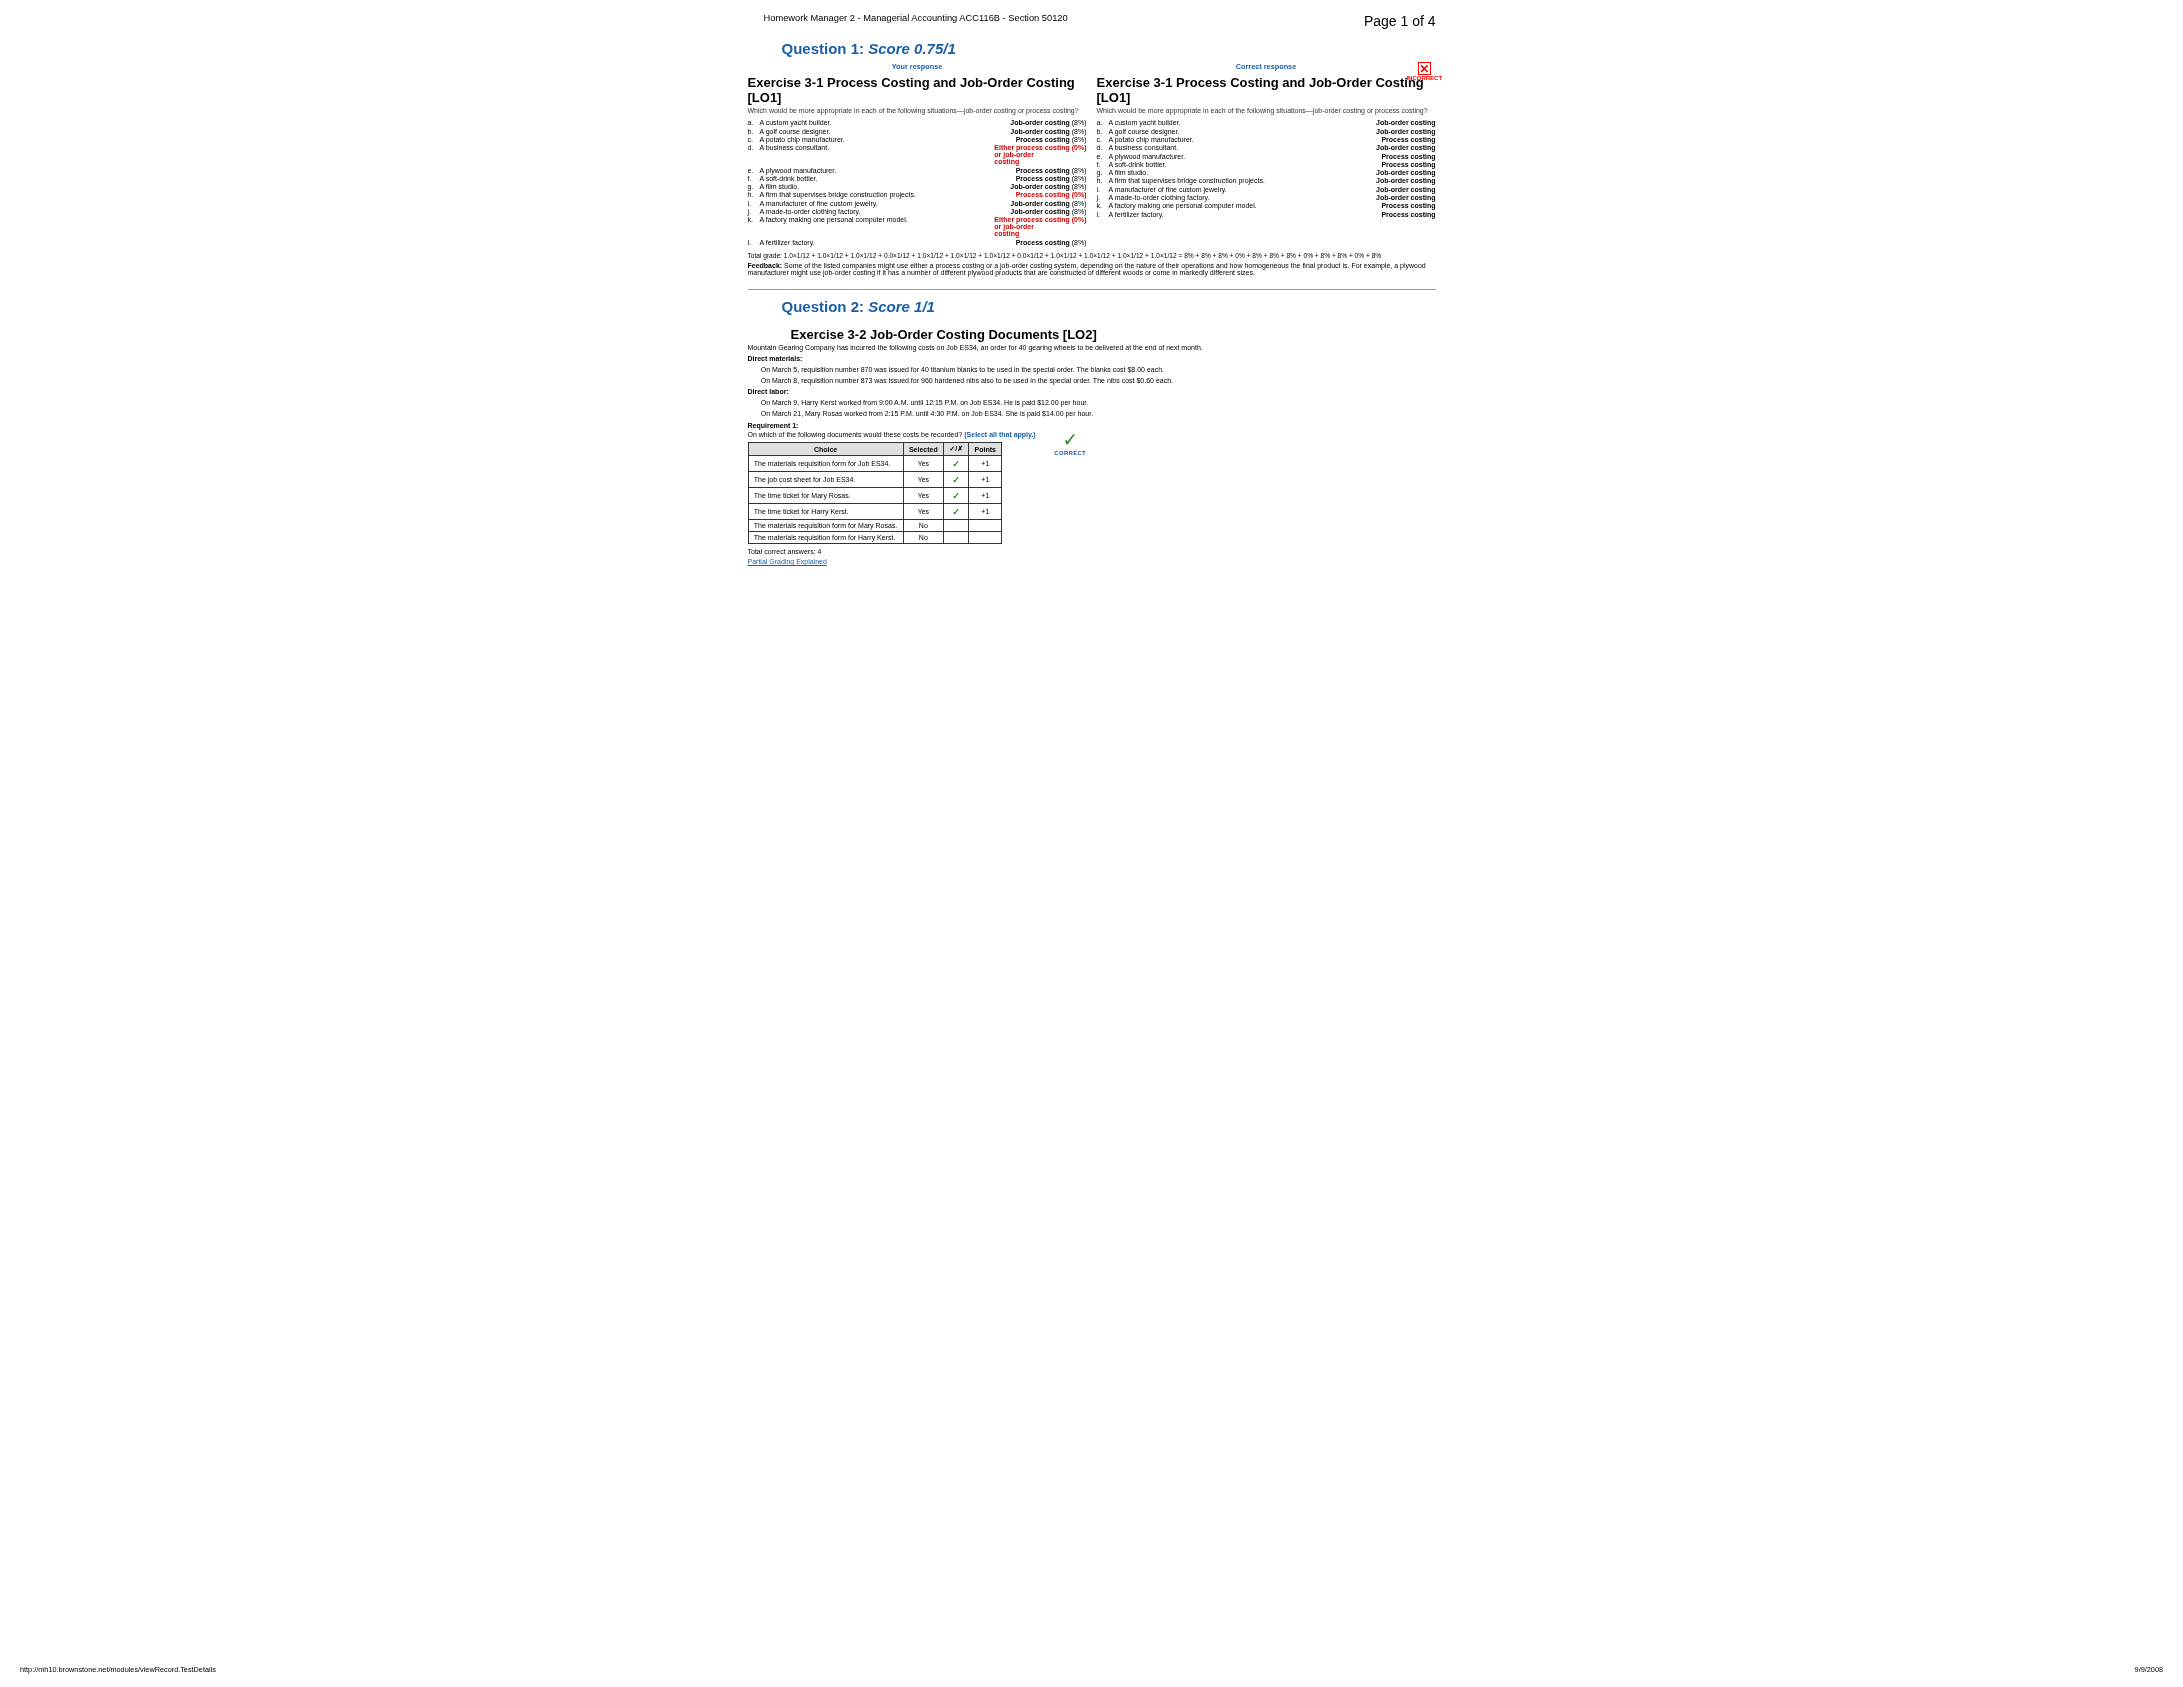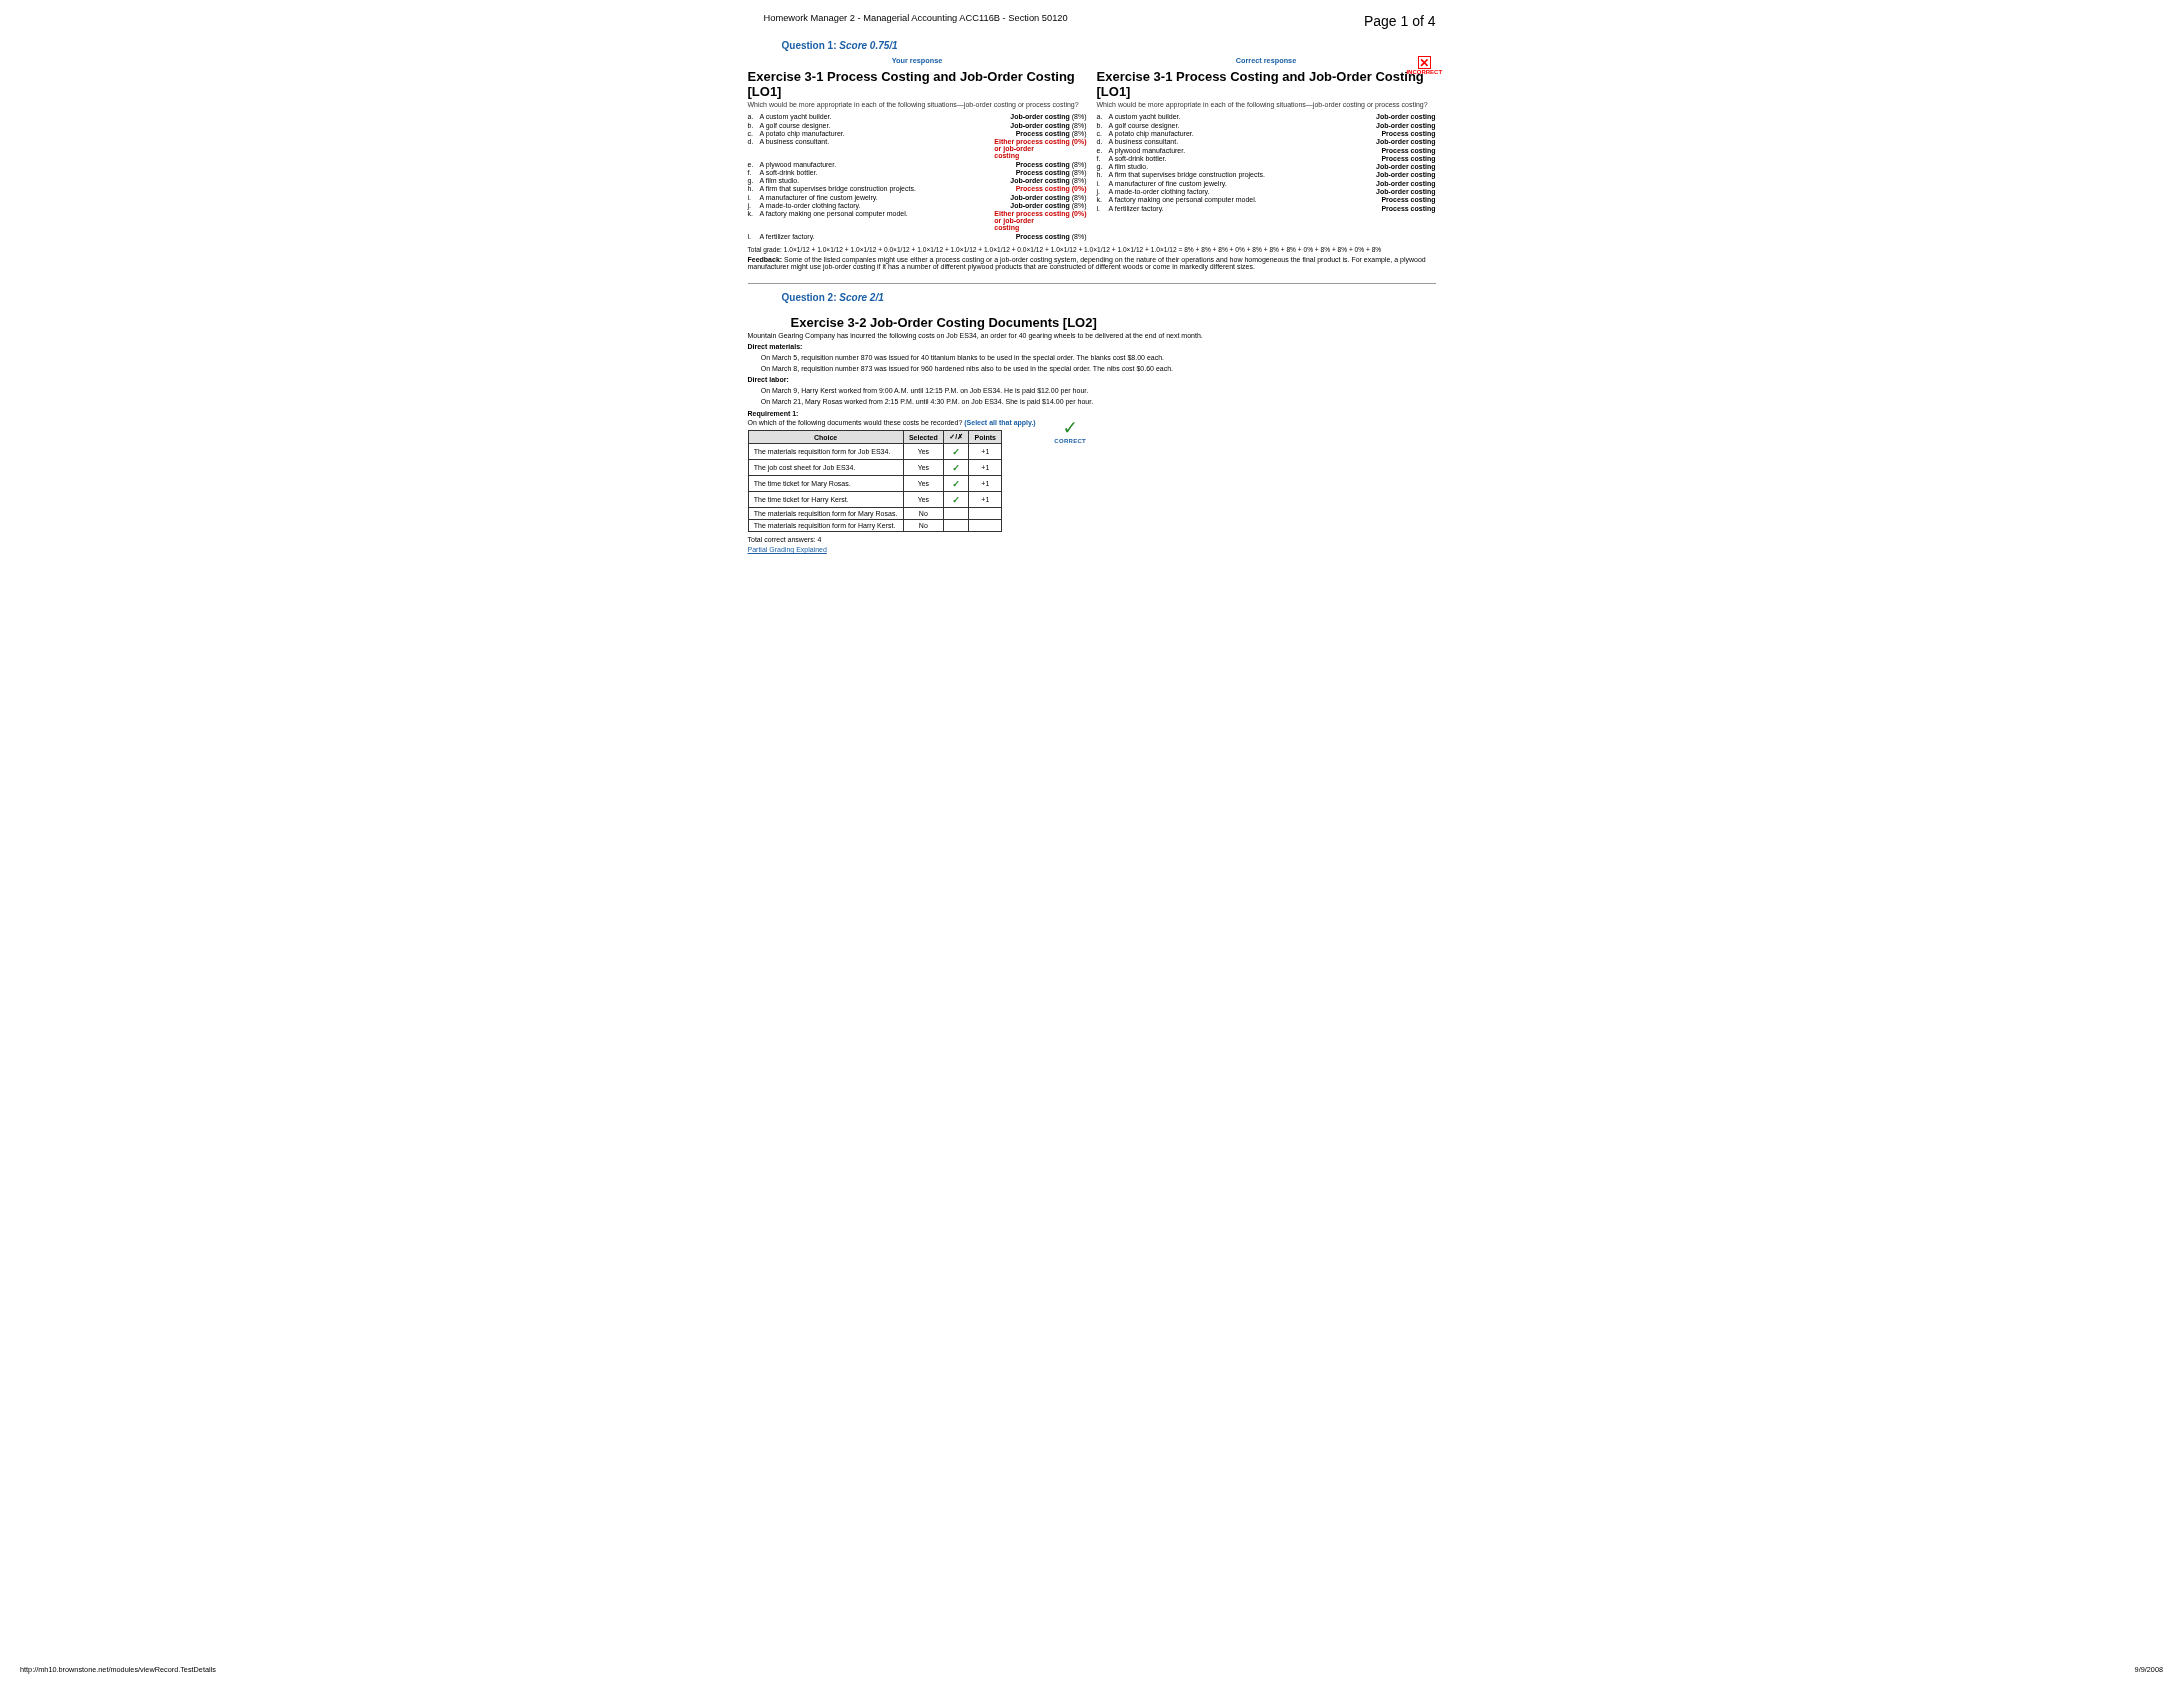--- a/index.html
+++ b/index.html
@@ -24,21 +24,21 @@
       margin-left: 16px;
     }
     .page-num {
       font-size: 14px;
     }
     .question-block {
       margin-bottom: 13.2px;
     }
     .question-heading {
       color: #1a5fa8;
-      font-size: 10px;
+      font-size: 15px;
       font-weight: bold;
       margin-bottom: 5.3px;
       padding-left: 34px;
     }
     .score-label {
       font-style: italic;
       color: #1a5fa8;
     }
     .two-col {
       display: flex;
@@ -382,21 +382,21 @@
     <span class="feedback-label">Feedback:</span>
     <span>Some of the listed companies might use either a process costing or a job-order costing system, depending on the nature of their operations and how homogeneous the final product is. For example, a plywood manufacturer might use job-order costing if it has a number of different plywood products that are constructed of different woods or come in markedly different sizes.</span>
   </div>
 </div>
 
 <hr class="section-divider">
 
 <div class="question-block">
   <div class="question-heading">
     <span>Question 2:</span>
-    <span class="score-label">Score 2/1</span>
+    <span class="score-label">Score 1/1</span>
   </div>
 
   <div class="exercise-title" style="margin-top:12px;padding-left:43px;">Exercise 3-2 Job-Order Costing Documents [LO2]</div>
   <div class="exercise-body">Mountain Gearing Company has incurred the following costs on Job ES34, an order for 40 gearing wheels to be delivered at the end of next month.</div>
 
   <div class="exercise-body">
     <strong>Direct materials:</strong>
   </div>
   <div class="exercise-body" style="padding-left:13.2px;">On March 5, requisition number 870 was issued for 40 titanium blanks to be used in the special order. The blanks cost $8.00 each.</div>
   <div class="exercise-body" style="padding-left:13.2px;">On March 8, requisition number 873 was issued for 960 hardened nibs also to be used in the special order. The nibs cost $0.60 each.</div>

